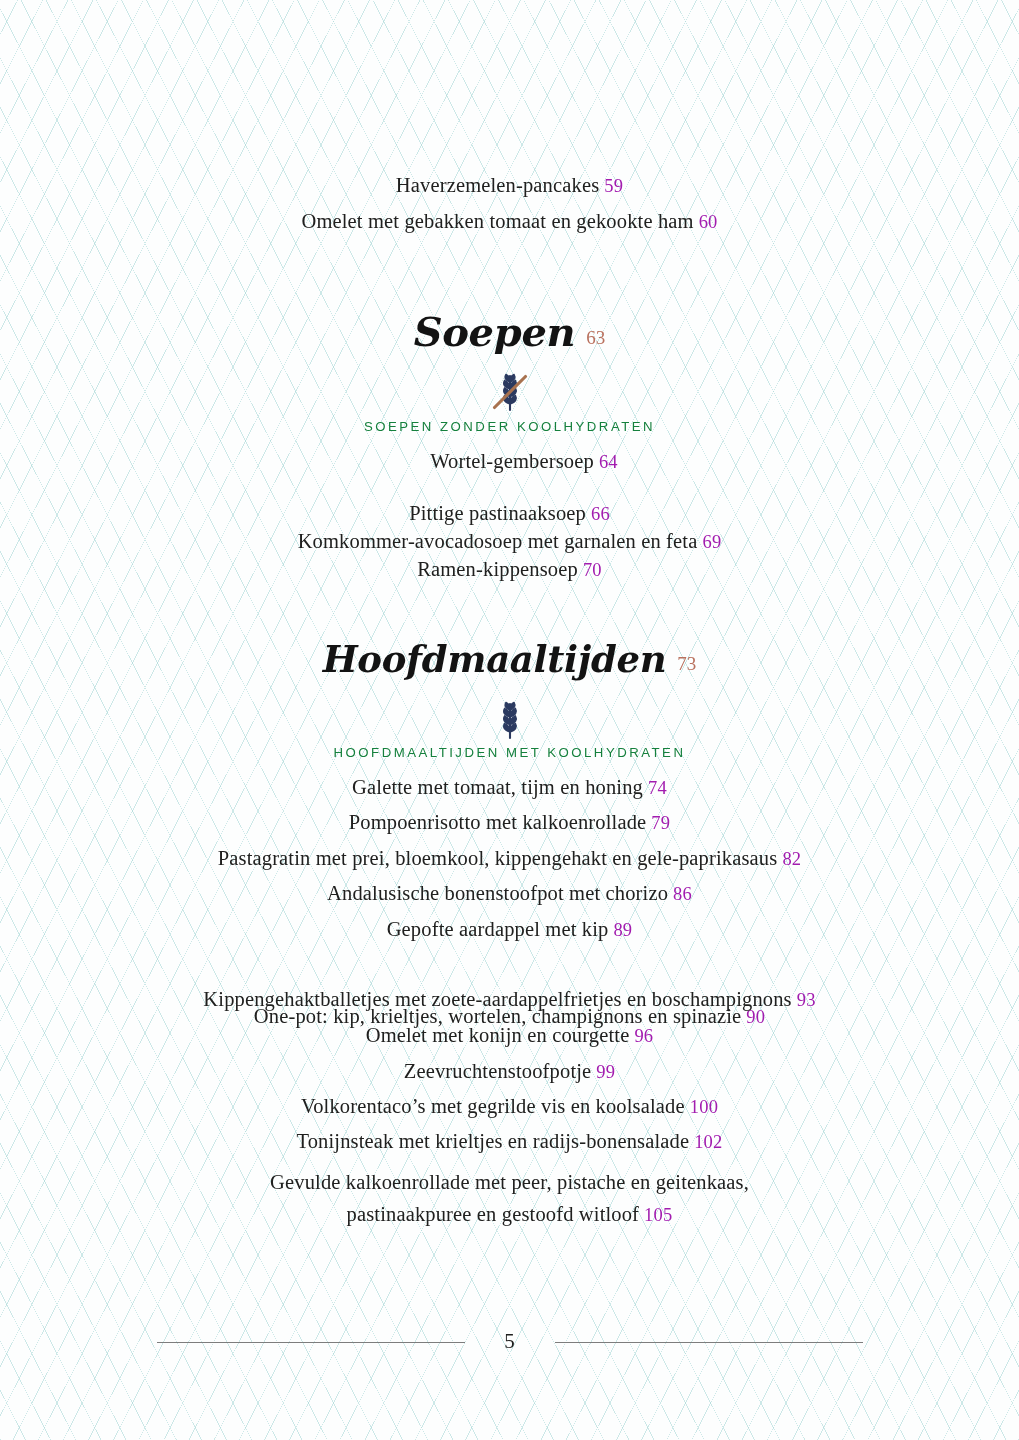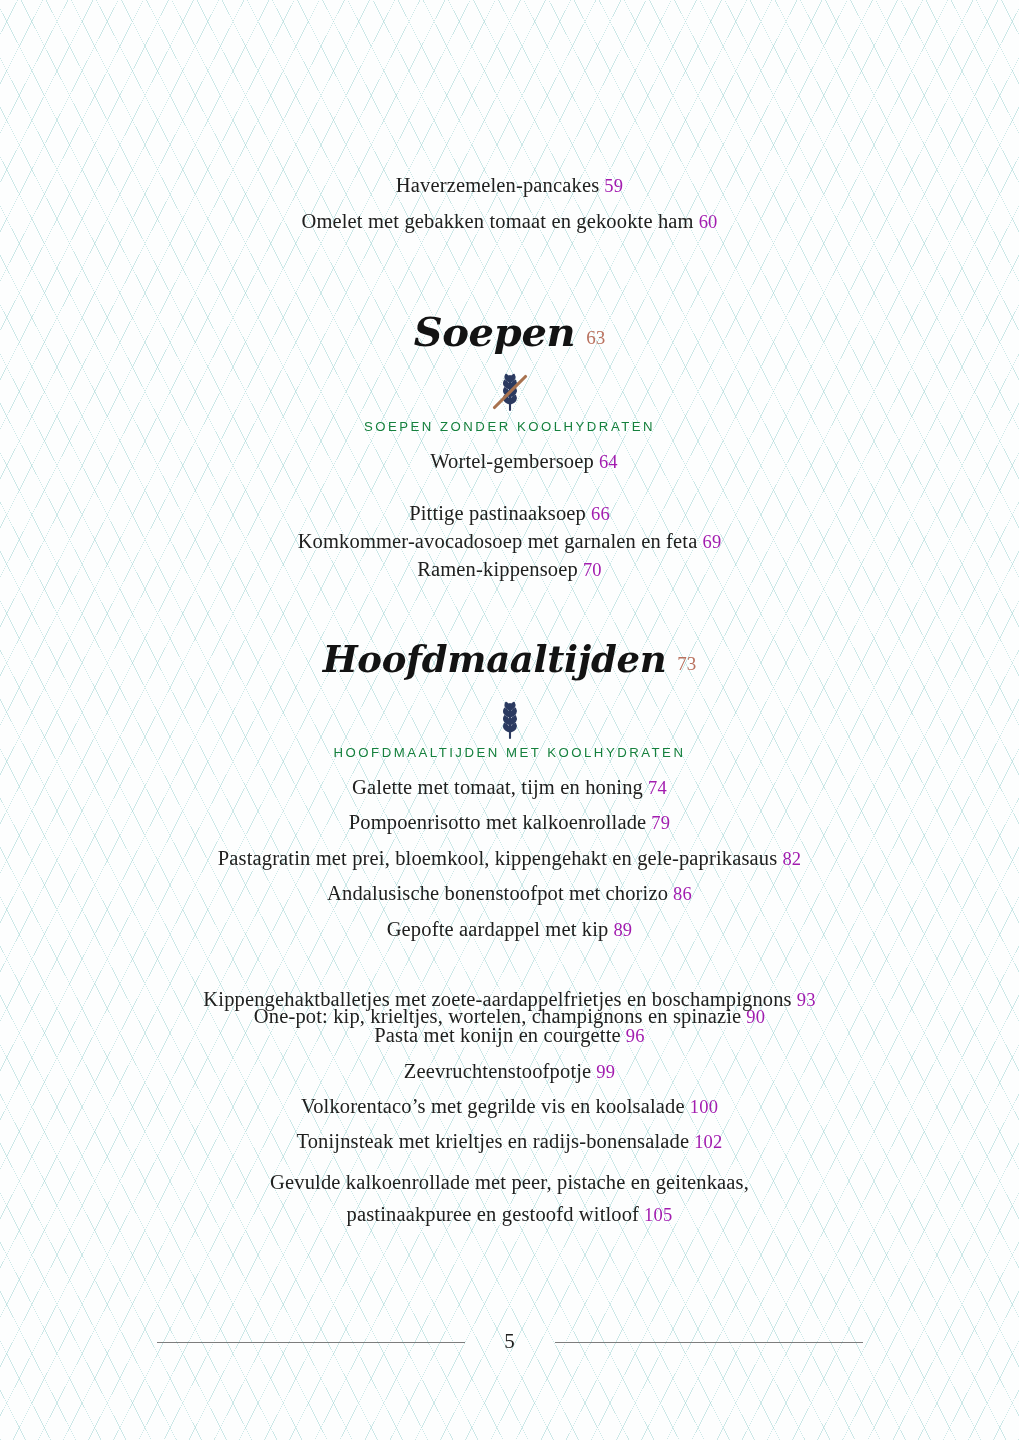--- a/index.html
+++ b/index.html
@@ -238,21 +238,21 @@
   <div class="abs" style="top:919px;">
     <div class="toc-entry"><span>Gepofte aardappel met kip</span><span class="pg">89</span></div>
   </div>
   <div class="abs" style="top:1006px;">
     <div class="toc-entry"><span>One-pot: kip, krieltjes, wortelen, champignons en spinazie</span><span class="pg">90</span></div>
   </div>
   <div class="abs" style="top:989px;">
     <div class="toc-entry"><span>Kippengehaktballetjes met zoete-aardappelfrietjes en boschampignons</span><span class="pg">93</span></div>
   </div>
   <div class="abs" style="top:1025px;">
-    <div class="toc-entry"><span>Pasta met konijn en courgette</span><span class="pg">96</span></div>
+    <div class="toc-entry"><span>Omelet met konijn en courgette</span><span class="pg">96</span></div>
   </div>
   <div class="abs" style="top:1061px;">
     <div class="toc-entry"><span>Zeevruchtenstoofpotje</span><span class="pg">99</span></div>
   </div>
   <div class="abs" style="top:1096px;">
     <div class="toc-entry"><span>Volkorentaco’s met gegrilde vis en koolsalade</span><span class="pg">100</span></div>
   </div>
   <div class="abs" style="top:1131px;">
     <div class="toc-entry"><span>Tonijnsteak met krieltjes en radijs-bonensalade</span><span class="pg">102</span></div>
   </div>

